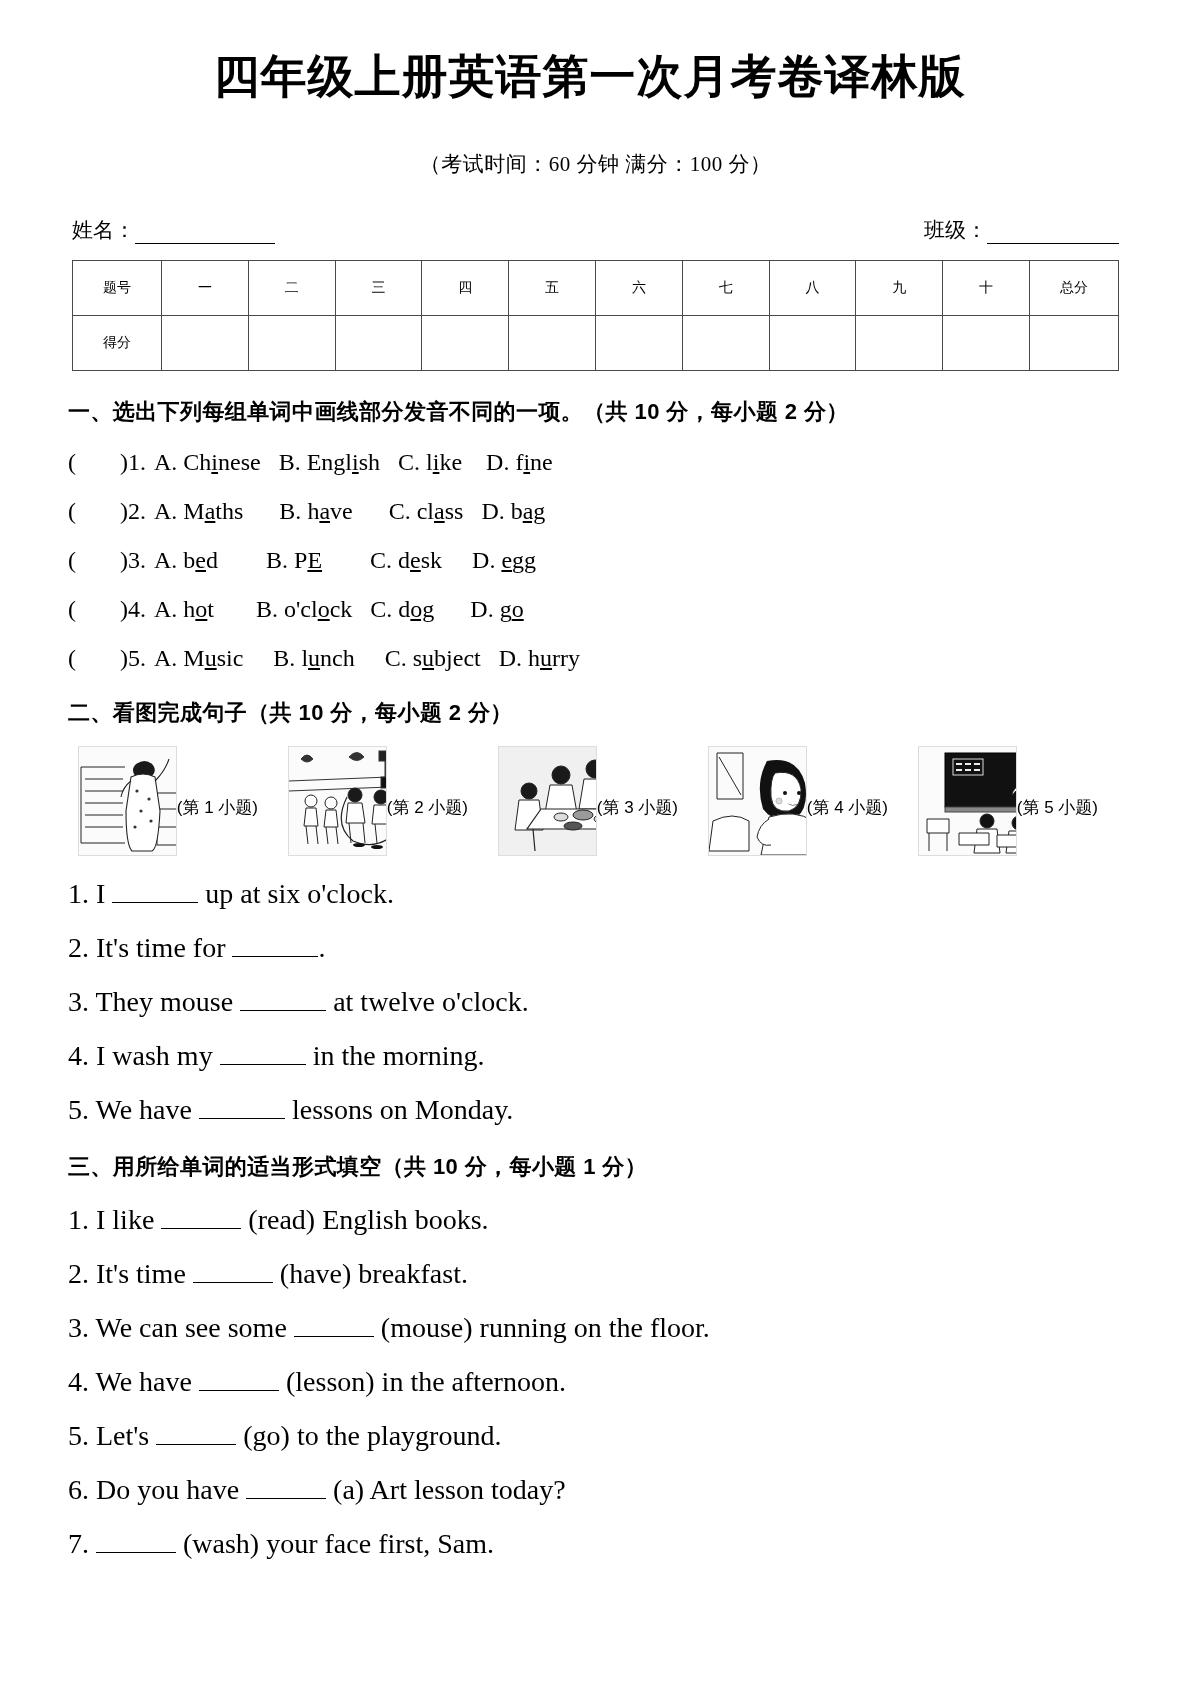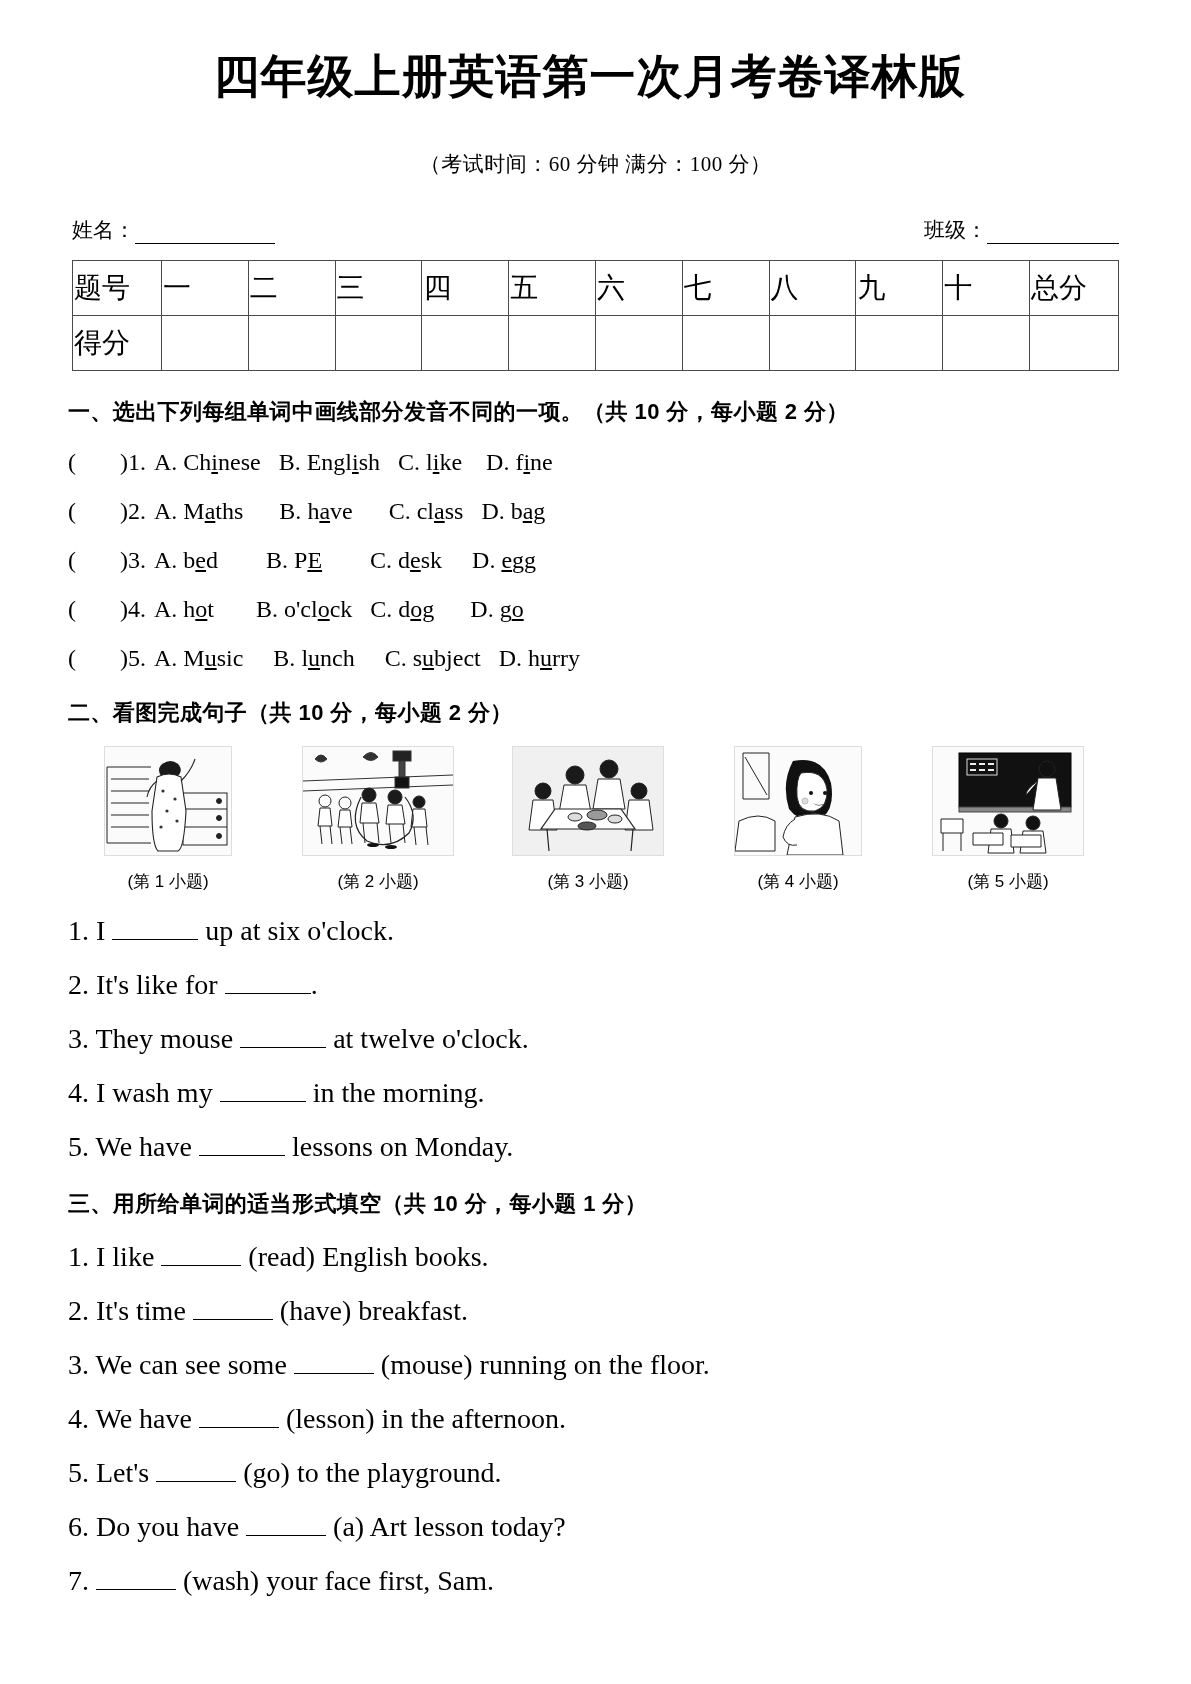--- a/index.html
+++ b/index.html
@@ -60,23 +60,23 @@
   
   .score-table {
     margin: 16px 72px 0 72px;
     border-collapse: collapse;
     width: calc(1191px - 144px);
     table-layout: fixed;
   }
   .score-table td {
     border: 1.4px solid #4a4a4a;
     height: 52px;
-    text-align: left;
+    text-align: center;
     vertical-align: middle;
-    font-size: 28px;
+    font-size: 14px;
     font-family: "Liberation Sans", "DejaVu Sans", sans-serif;
     font-weight: 500;
   }
   .score-table td.label-cell { width: 86px; }
   .score-table td.total-cell { width: 86px; }
 
   
   .section-heading {
     font-family: "Liberation Sans", "DejaVu Sans", sans-serif;
     font-weight: 700;
@@ -100,21 +100,21 @@
   
   .pic-row {
     display: flex;
     margin: 18px 0 0 78px;
     width: 1040px;
     gap: 30px;
   }
   .pic-cell {
     width: 180px;
     display: flex;
-    flex-direction: column;
+    flex-direction: row;
     align-items: center;
   }
   .pic-frame {
     width: 126px;
     height: 108px;
     background: #f4f4f4;
     border: 1px solid #ddd;
     overflow: hidden;
     position: relative;
   }
@@ -406,21 +406,21 @@
   </div>
 
   <div class="sentence">
     <span>1.</span>
     <span>I</span>
     <span class="fill fill-w1"></span>
     <span>up at six o'clock.</span>
   </div>
   <div class="sentence">
     <span>2.</span>
-    <span>It's like for</span>
+    <span>It's time for</span>
     <span class="fill fill-w1"></span><span>.</span>
   </div>
   <div class="sentence">
     <span>3.</span>
     <span>They mouse</span>
     <span class="fill fill-w1"></span>
     <span>at twelve o'clock.</span>
   </div>
   <div class="sentence">
     <span>4.</span>

